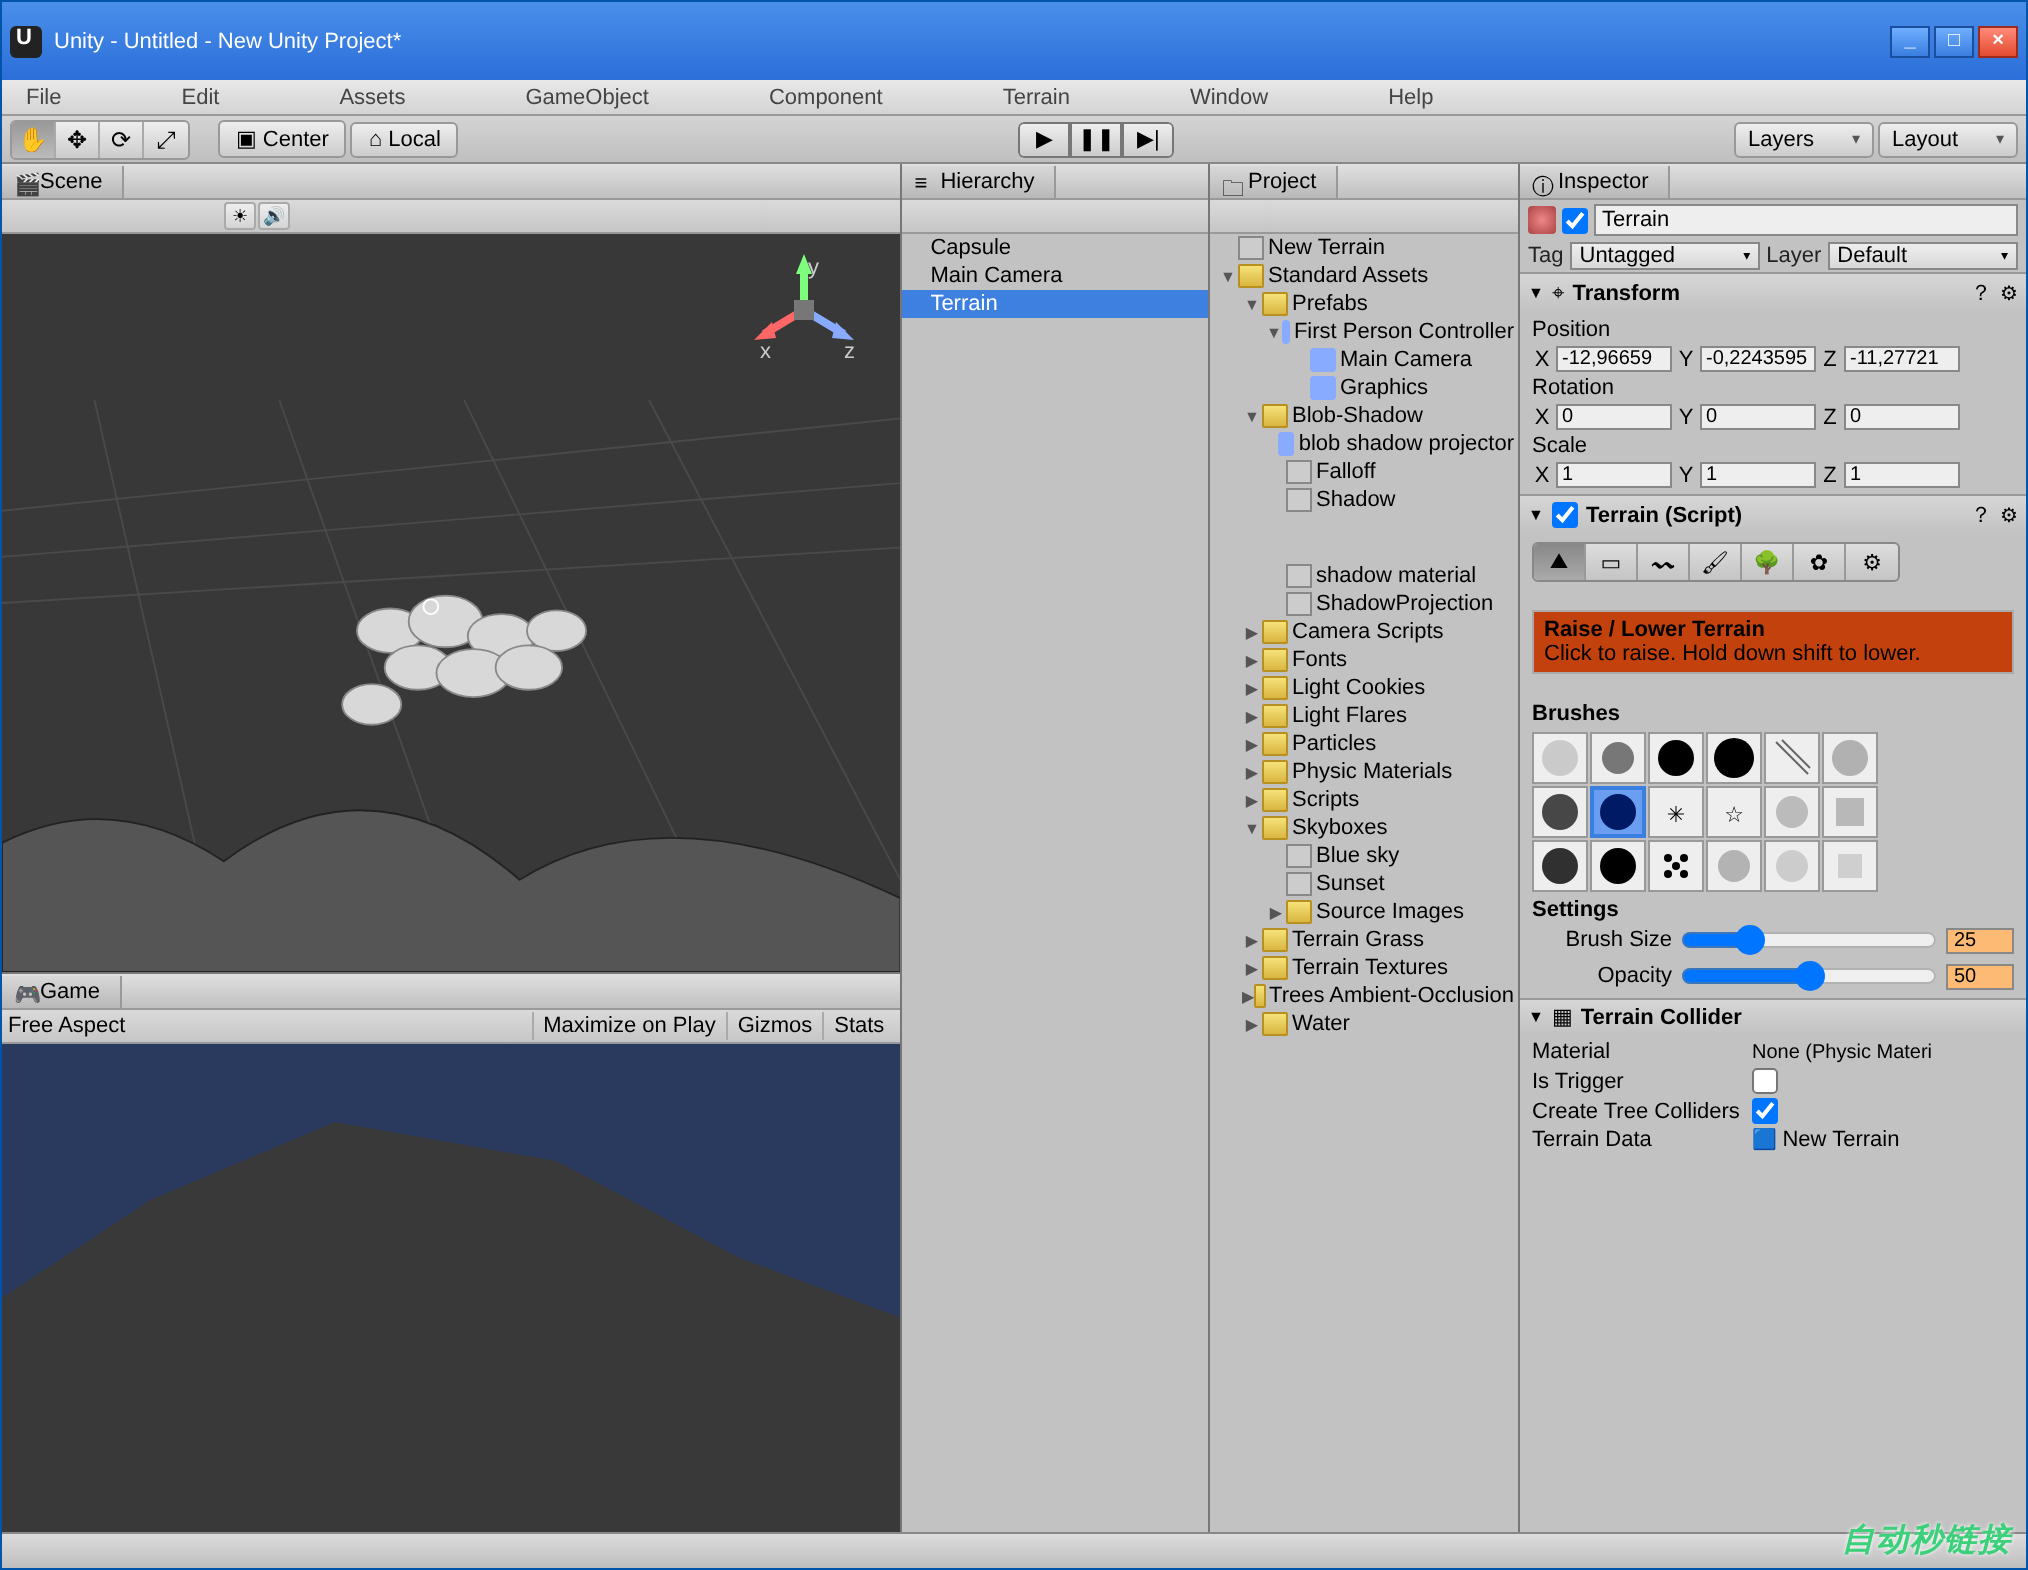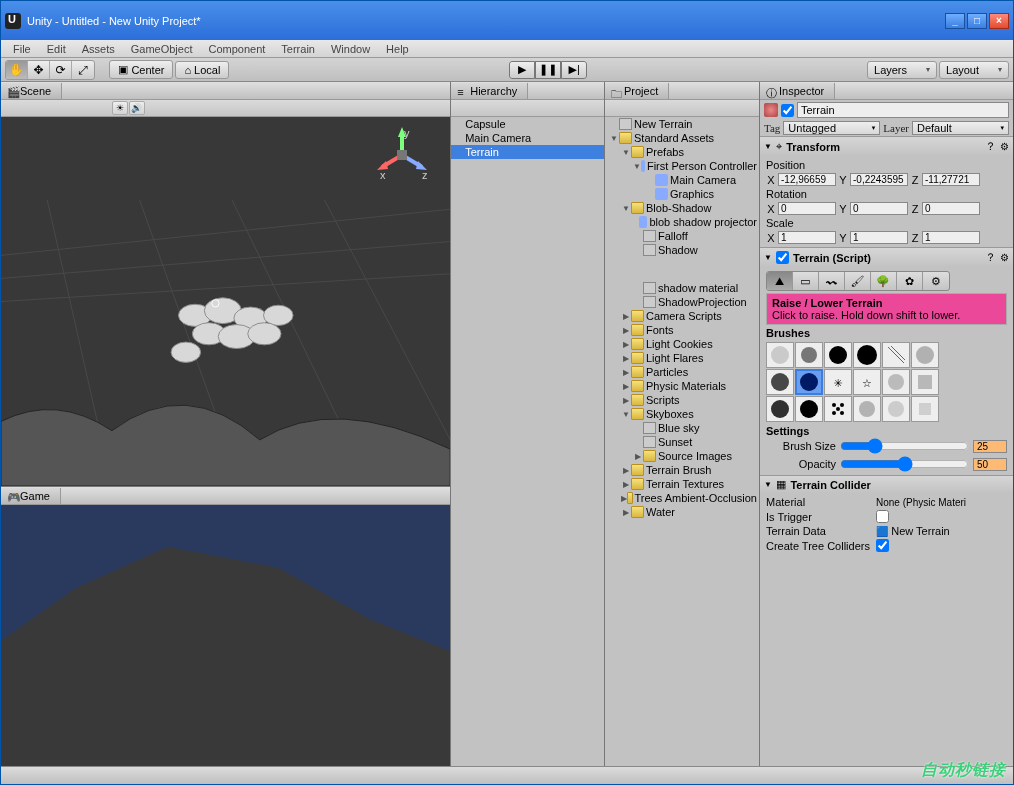--- a/index.html
+++ b/index.html
@@ -4,21 +4,21 @@
 <style>
 * { box-sizing: border-box; margin: 0; padding: 0; font-family: "Lucida Grande", Tahoma, Arial, sans-serif; font-size: 11px; }
 body { background: #c2c2c2; user-select: none; }
 .window { width: 1014px; height: 785px; border: 1px solid #0055aa; background: #c2c2c2; display: flex; flex-direction: column; }
 .titlebar { height: 39px; background: linear-gradient(#4a8fea,#2b6ed9); display: flex; align-items: center; padding: 0 4px; color: #fff; font-size: 12px; }
 .titlebar .logo { width: 16px; height: 16px; margin-right: 6px; background: #222; border-radius: 3px; position: relative; }
 .titlebar .logo::before { content: "U"; position: absolute; left: 3px; top: 0; color: #fff; font-weight: bold; font-size: 11px; }
 .titlebar .spacer { flex: 1; }
 .winbtn { width: 20px; height: 16px; margin-left: 2px; background: linear-gradient(#6faeff,#3a7ee0); border: 1px solid #1a4fa0; display: flex; align-items: center; justify-content: center; color: #fff; font-weight: bold; font-size: 10px; cursor: pointer; }
 .winbtn.close { background: linear-gradient(#ff8a7a,#e34b2e); border-color: #a02b1a; }
-.menubar { height: 18px; background: linear-gradient(#e8e8e8,#d4d4d4); display: flex; align-items: center; padding: 0 4px; border-bottom: 1px solid #999; }
+.menubar { height: 18px; background: linear-gradient(#e8e8e8,#d4d4d4); display: flex; align-items: center; padding: 0 4px; border-bottom: 1px solid #999; gap: 44px; }
 .menubar span { padding: 2px 8px; color: #444; cursor: pointer; }
 .toolbar { height: 24px; background: linear-gradient(#d4d4d4,#bfbfbf); border-bottom: 1px solid #888; display: flex; align-items: center; padding: 2px 4px; gap: 2px; }
 .tool-group { display: flex; border: 1px solid #999; border-radius: 3px; overflow: hidden; background: linear-gradient(#eee,#ccc); }
 .tool-btn { width: 22px; height: 18px; border-right: 1px solid #aaa; display: flex; align-items: center; justify-content: center; cursor: pointer; font-size: 12px; }
 .tool-btn:last-child { border-right: none; }
 .tool-btn.active { background: linear-gradient(#999,#bbb); }
 .toggle-btn { padding: 2px 8px; border: 1px solid #999; border-radius: 3px; background: linear-gradient(#eee,#ccc); cursor: pointer; display: flex; align-items: center; gap: 3px; }
 .dropdown-tbl { padding: 2px 6px; border: 1px solid #999; border-radius: 3px; background: linear-gradient(#eee,#ccc); min-width: 70px; display: flex; align-items: center; justify-content: space-between; cursor: pointer; }
 .dropdown-tbl::after { content: "▾"; font-size: 8px; color: #555; margin-left: 6px; }
 .spacer-flex { flex: 1; }
@@ -60,41 +60,41 @@
 .tree-icon { width: 13px; height: 12px; margin-right: 2px; display: inline-flex; align-items: center; justify-content: center; font-size: 9px; }
 .folder-ic { background: linear-gradient(#f6e27a,#d9b640); border-radius: 1px; border: 1px solid #b89020; }
 .prefab-ic { background: #88aaff; border-radius: 2px; }
 .asset-ic { background: #ccc; border: 1px solid #888; }
 
 .insp-body { flex: 1; background: #c2c2c2; overflow-y: auto; }
 .insp-header { display: flex; align-items: center; padding: 2px 4px; gap: 3px; background: #c2c2c2; }
 .insp-header .cube-ic { width: 14px; height: 14px; background: radial-gradient(#e88,#a44); border-radius: 2px; }
 .insp-header input[type=text] { flex: 1; border: 1px solid #888; background: #eee; padding: 1px 3px; font-size: 11px; }
 .insp-row { display: flex; align-items: center; padding: 1px 4px; gap: 3px; }
-.insp-row label { color: #222; font-family: Liberation Serif, serif; }
+.insp-row label { color: #222; }
 .insp-row .dd { flex: 1; border: 1px solid #888; background: linear-gradient(#eee,#d8d8d8); padding: 0 4px; font-size: 10px; display: flex; justify-content: space-between; align-items: center; }
 .insp-row .dd::after { content: "▾"; font-size: 7px; }
 
 .component { border-top: 1px solid #999; }
 .comp-head { display: flex; align-items: center; padding: 2px 4px; background: linear-gradient(#d6d6d6,#c2c2c2); gap: 4px; }
 .comp-head .fold { font-size: 8px; width: 8px; }
 .comp-head .title { flex: 1; font-weight: bold; }
 .comp-head .gear { font-size: 10px; cursor: pointer; }
 .comp-body { padding: 2px 6px; }
 .vec-row { display: flex; align-items: center; gap: 2px; padding: 1px 0; }
 .vec-row .lab { width: 50px; }
 .vec-row .ax { width: 10px; text-align: center; }
 .vec-row input { width: 58px; border: 1px solid #888; background: #eee; padding: 0 2px; font-size: 10px; text-align: left; }
 
 .terrain-tools { display: flex; margin: 2px 0; border: 1px solid #888; border-radius: 3px; overflow: hidden; width: fit-content; background: linear-gradient(#ddd,#c4c4c4); }
 .tt-btn { width: 26px; height: 18px; border-right: 1px solid #999; display: flex; align-items: center; justify-content: center; cursor: pointer; font-size: 11px; }
 .tt-btn:last-child { border-right: none; }
 .tt-btn.active { background: linear-gradient(#888,#aaa); }
 
-.hint-box { background: #ec4899; border: 1px solid #aaa; padding: 3px 5px; margin: 2px 0; font-size: 10px; }
+.hint-box { background: #c2410c; border: 1px solid #aaa; padding: 3px 5px; margin: 14px 0; font-size: 10px; }
 .hint-box .t { font-weight: bold; }
 
 .brush-grid { display: grid; grid-template-columns: repeat(6, 28px); gap: 1px; margin: 3px 0; }
 .brush { width: 28px; height: 26px; border: 1px solid #999; background: #eee; display: flex; align-items: center; justify-content: center; cursor: pointer; }
 .brush.sel { border: 2px solid #3a7ee0; background: #6a9ef0; }
 
 .slider-row { display: flex; align-items: center; gap: 4px; padding: 1px 0; }
 .slider-row .sl-lab { width: 70px; text-align: right; }
 .slider-row input[type=range] { flex: 1; }
 .slider-row .sl-val { width: 34px; border: 1px solid #888; background: #fdba74; padding: 0 3px; font-size: 10px; }
@@ -226,20 +226,27 @@
         </svg>
       </div>
 
       <div class="game-pane">
         <div class="pane-tab">
           <div class="tab-label">
             <span class="tab-icon">🎮</span>
             <span>Game</span>
           </div>
         </div>
+        <div class="game-toolbar">
+          <div class="mini-dd"><span>Free Aspect</span></div>
+          <div class="spacer-flex"></div>
+          <div class="rbtn">Maximize on Play</div>
+          <div class="rbtn">Gizmos</div>
+          <div class="rbtn">Stats</div>
+        </div>
         <div class="game-view">
           <svg width="100%" height="100%" viewBox="0 0 486 250" preserveAspectRatio="none">
             <rect width="486" height="250" fill="#2a3a5e"></rect>
             <path d="M0,250 L0,130 L80,80 L180,40 L300,60 L400,110 L486,140 L486,250 Z" fill="#393939"></path>
           </svg>
         </div>
       </div>
     </div>
 
     <div class="col-hier">
@@ -385,21 +392,21 @@
             <span>Sunset</span>
           </div>
           <div class="tree-row" style="padding-left: 28px;">
             <span class="tree-fold">▶</span>
             <span class="tree-icon folder-ic"></span>
             <span>Source Images</span>
           </div>
           <div class="tree-row" style="padding-left: 16px;">
             <span class="tree-fold">▶</span>
             <span class="tree-icon folder-ic"></span>
-            <span>Terrain Brush</span>
+            <span>Terrain Grass</span>
           </div>
           <div class="tree-row" style="padding-left: 16px;">
             <span class="tree-fold">▶</span>
             <span class="tree-icon folder-ic"></span>
             <span>Terrain Textures</span>
           </div>
           <div class="tree-row" style="padding-left: 16px;">
             <span class="tree-fold">▶</span>
             <span class="tree-icon folder-ic"></span>
             <span>Trees Ambient-Occlusion</span>
@@ -629,27 +636,27 @@
           <div class="comp-body">
             <div class="prop-row">
                 <span class="pl">Material</span>
                 <span class="pv">None (Physic Materi</span>
               </div>
             <div class="prop-row">
                 <span class="pl">Is Trigger</span>
                 <input type="checkbox" style="">
               </div>
             <div class="prop-row">
+                <span class="pl">Create Tree Colliders</span>
+                <input type="checkbox" checked="" style="">
+              </div>
+            <div class="prop-row">
                 <span class="pl">Terrain Data</span>
                 <span class="pv">🟦 <span>New Terrain</span></span>
               </div>
-            <div class="prop-row">
-                <span class="pl">Create Tree Colliders</span>
-                <input type="checkbox" checked="" style="">
-              </div>
           </div>
         </div>
 
       </div>
       <div class="watermark">自动秒链接</div>
     </div>
 
   </div>
 
   <div class="statusbar"></div>

